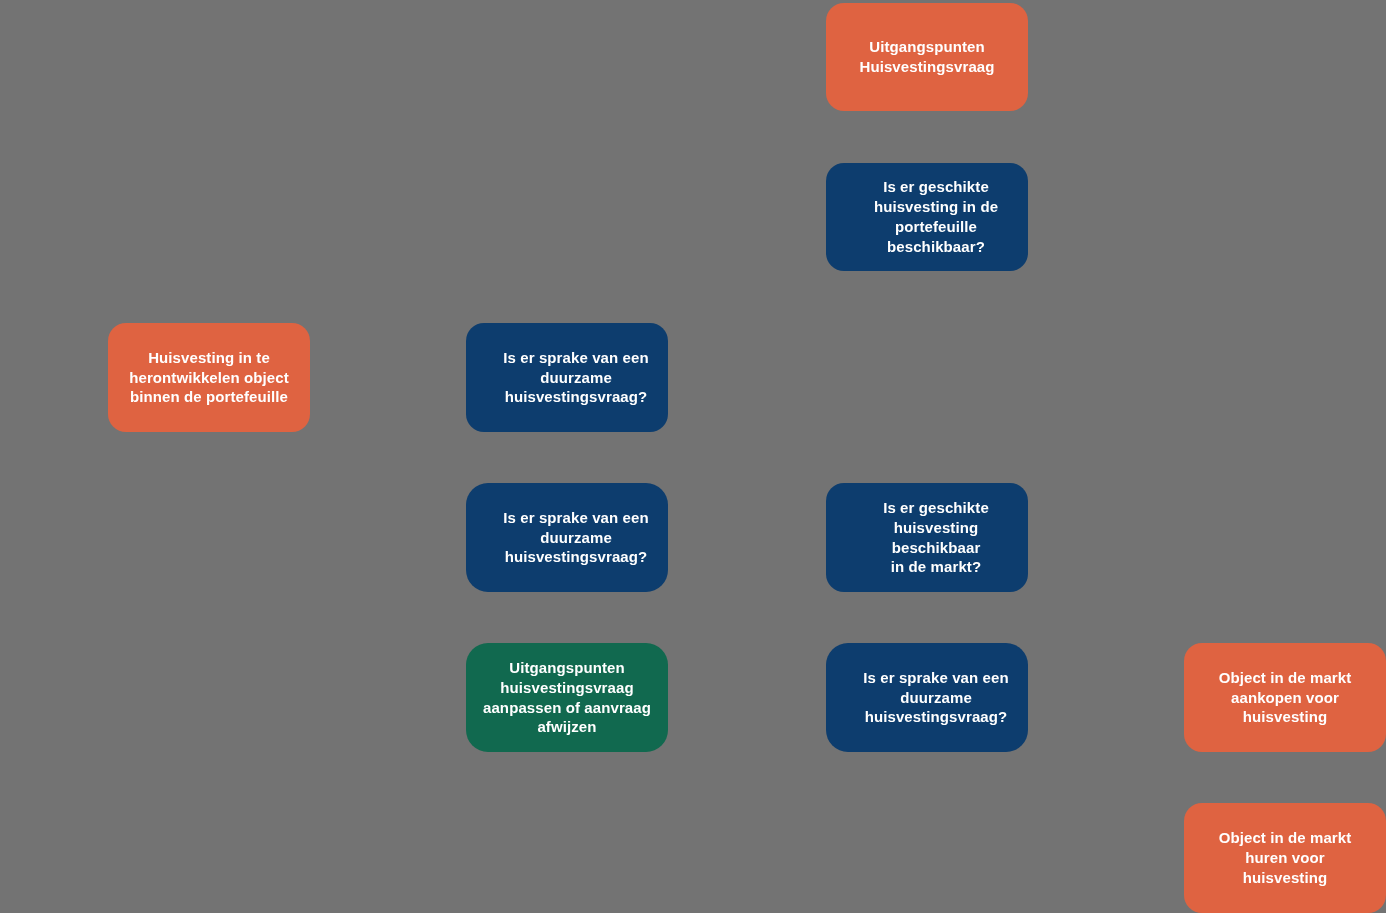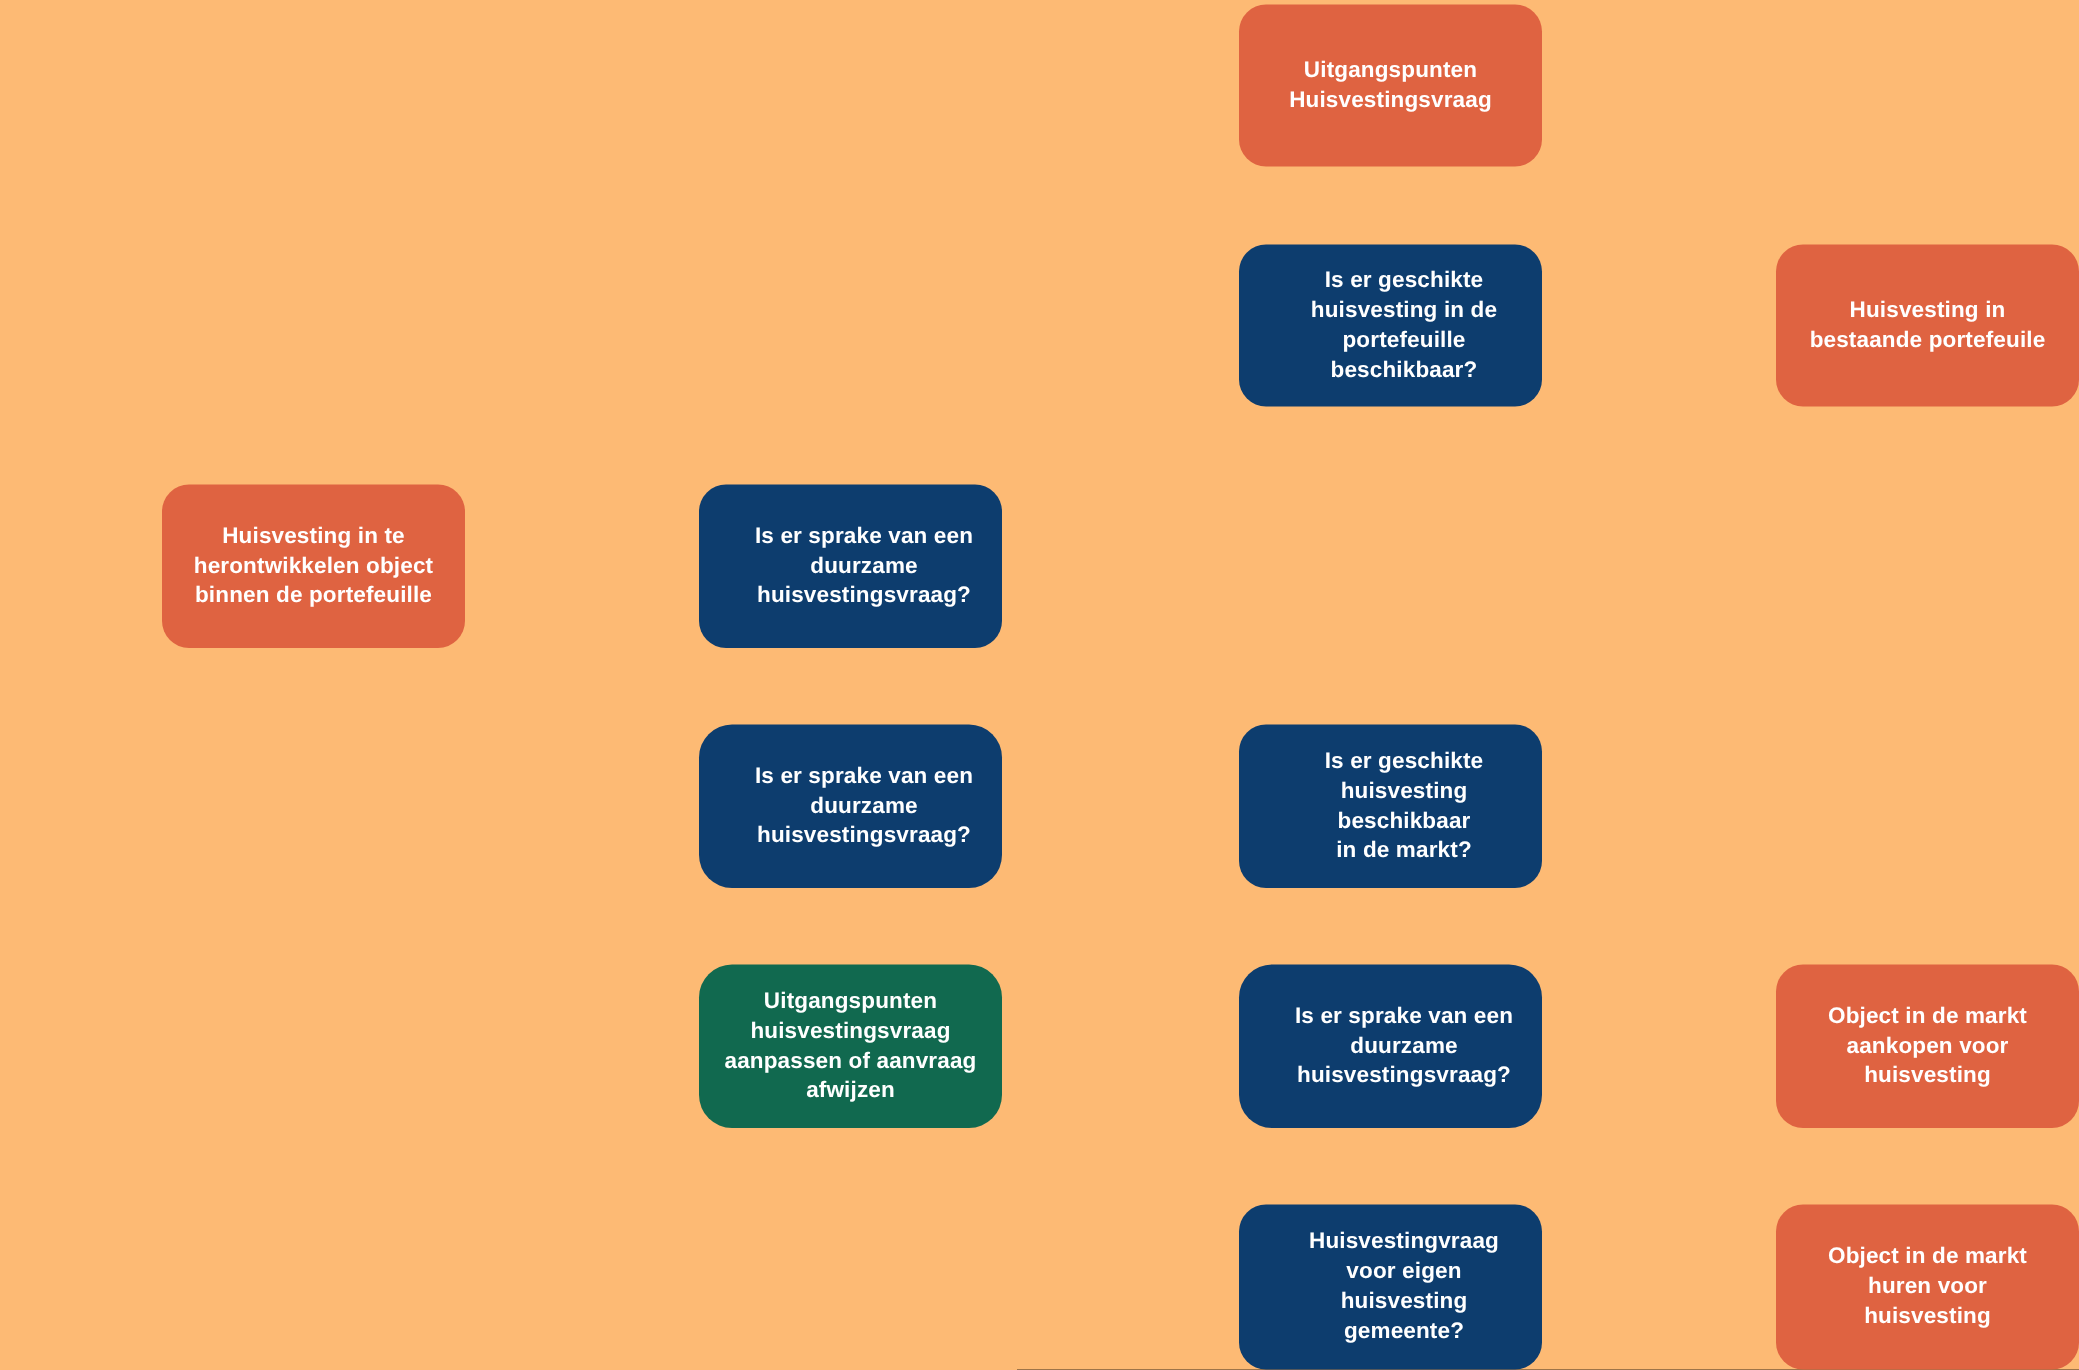--- a/index.html
+++ b/index.html
@@ -10,21 +10,21 @@
   body {
     width: 1386px;
     height: 913px;
     overflow: hidden;
     font-family: "Liberation Sans", sans-serif;
   }
   #canvas {
     position: relative;
     width: 1386px;
     height: 913px;
-    background: #fdba74;
+    background: #737373;
   }
   .node {
     position: absolute;
     box-sizing: border-box;
     display: flex;
     align-items: center;
     justify-content: center;
     text-align: center;
     color: #ffffff;
     font-weight: bold;
@@ -67,24 +67,20 @@
     <div class="node fill-orange col-3 row-0">
       <span class="label">Uitgangspunten
 Huisvestingsvraag</span>
     </div>
     <div class="node fill-blue col-3 row-1">
       <span class="label">Is er geschikte
 huisvesting in de
 portefeuille
 beschikbaar?</span>
     </div>
-    <div class="node fill-orange col-4 row-1">
-      <span class="label">Huisvesting in
-bestaande portefeuile</span>
-    </div>
     <div class="node fill-orange col-1 row-2">
       <span class="label">Huisvesting in te
 herontwikkelen object
 binnen de portefeuille</span>
     </div>
     <div class="node fill-blue col-2 row-2">
       <span class="label">Is er sprake van een
 duurzame
 huisvestingsvraag?</span>
     </div>
@@ -107,23 +103,18 @@
     <div class="node fill-blue col-3 row-4 r-lg">
       <span class="label">Is er sprake van een
 duurzame
 huisvestingsvraag?</span>
     </div>
     <div class="node fill-orange col-4 row-4">
       <span class="label">Object in de markt
 aankopen voor
 huisvesting</span>
     </div>
-    <div class="node fill-blue col-3 row-5">
-      <span class="label">Huisvestingvraag
-voor eigen
-huisvesting gemeente?</span>
-    </div>
     <div class="node fill-orange col-4 row-5">
       <span class="label">Object in de markt
 huren voor
 huisvesting</span>
     </div>
   </div>
 
 </body></html>

